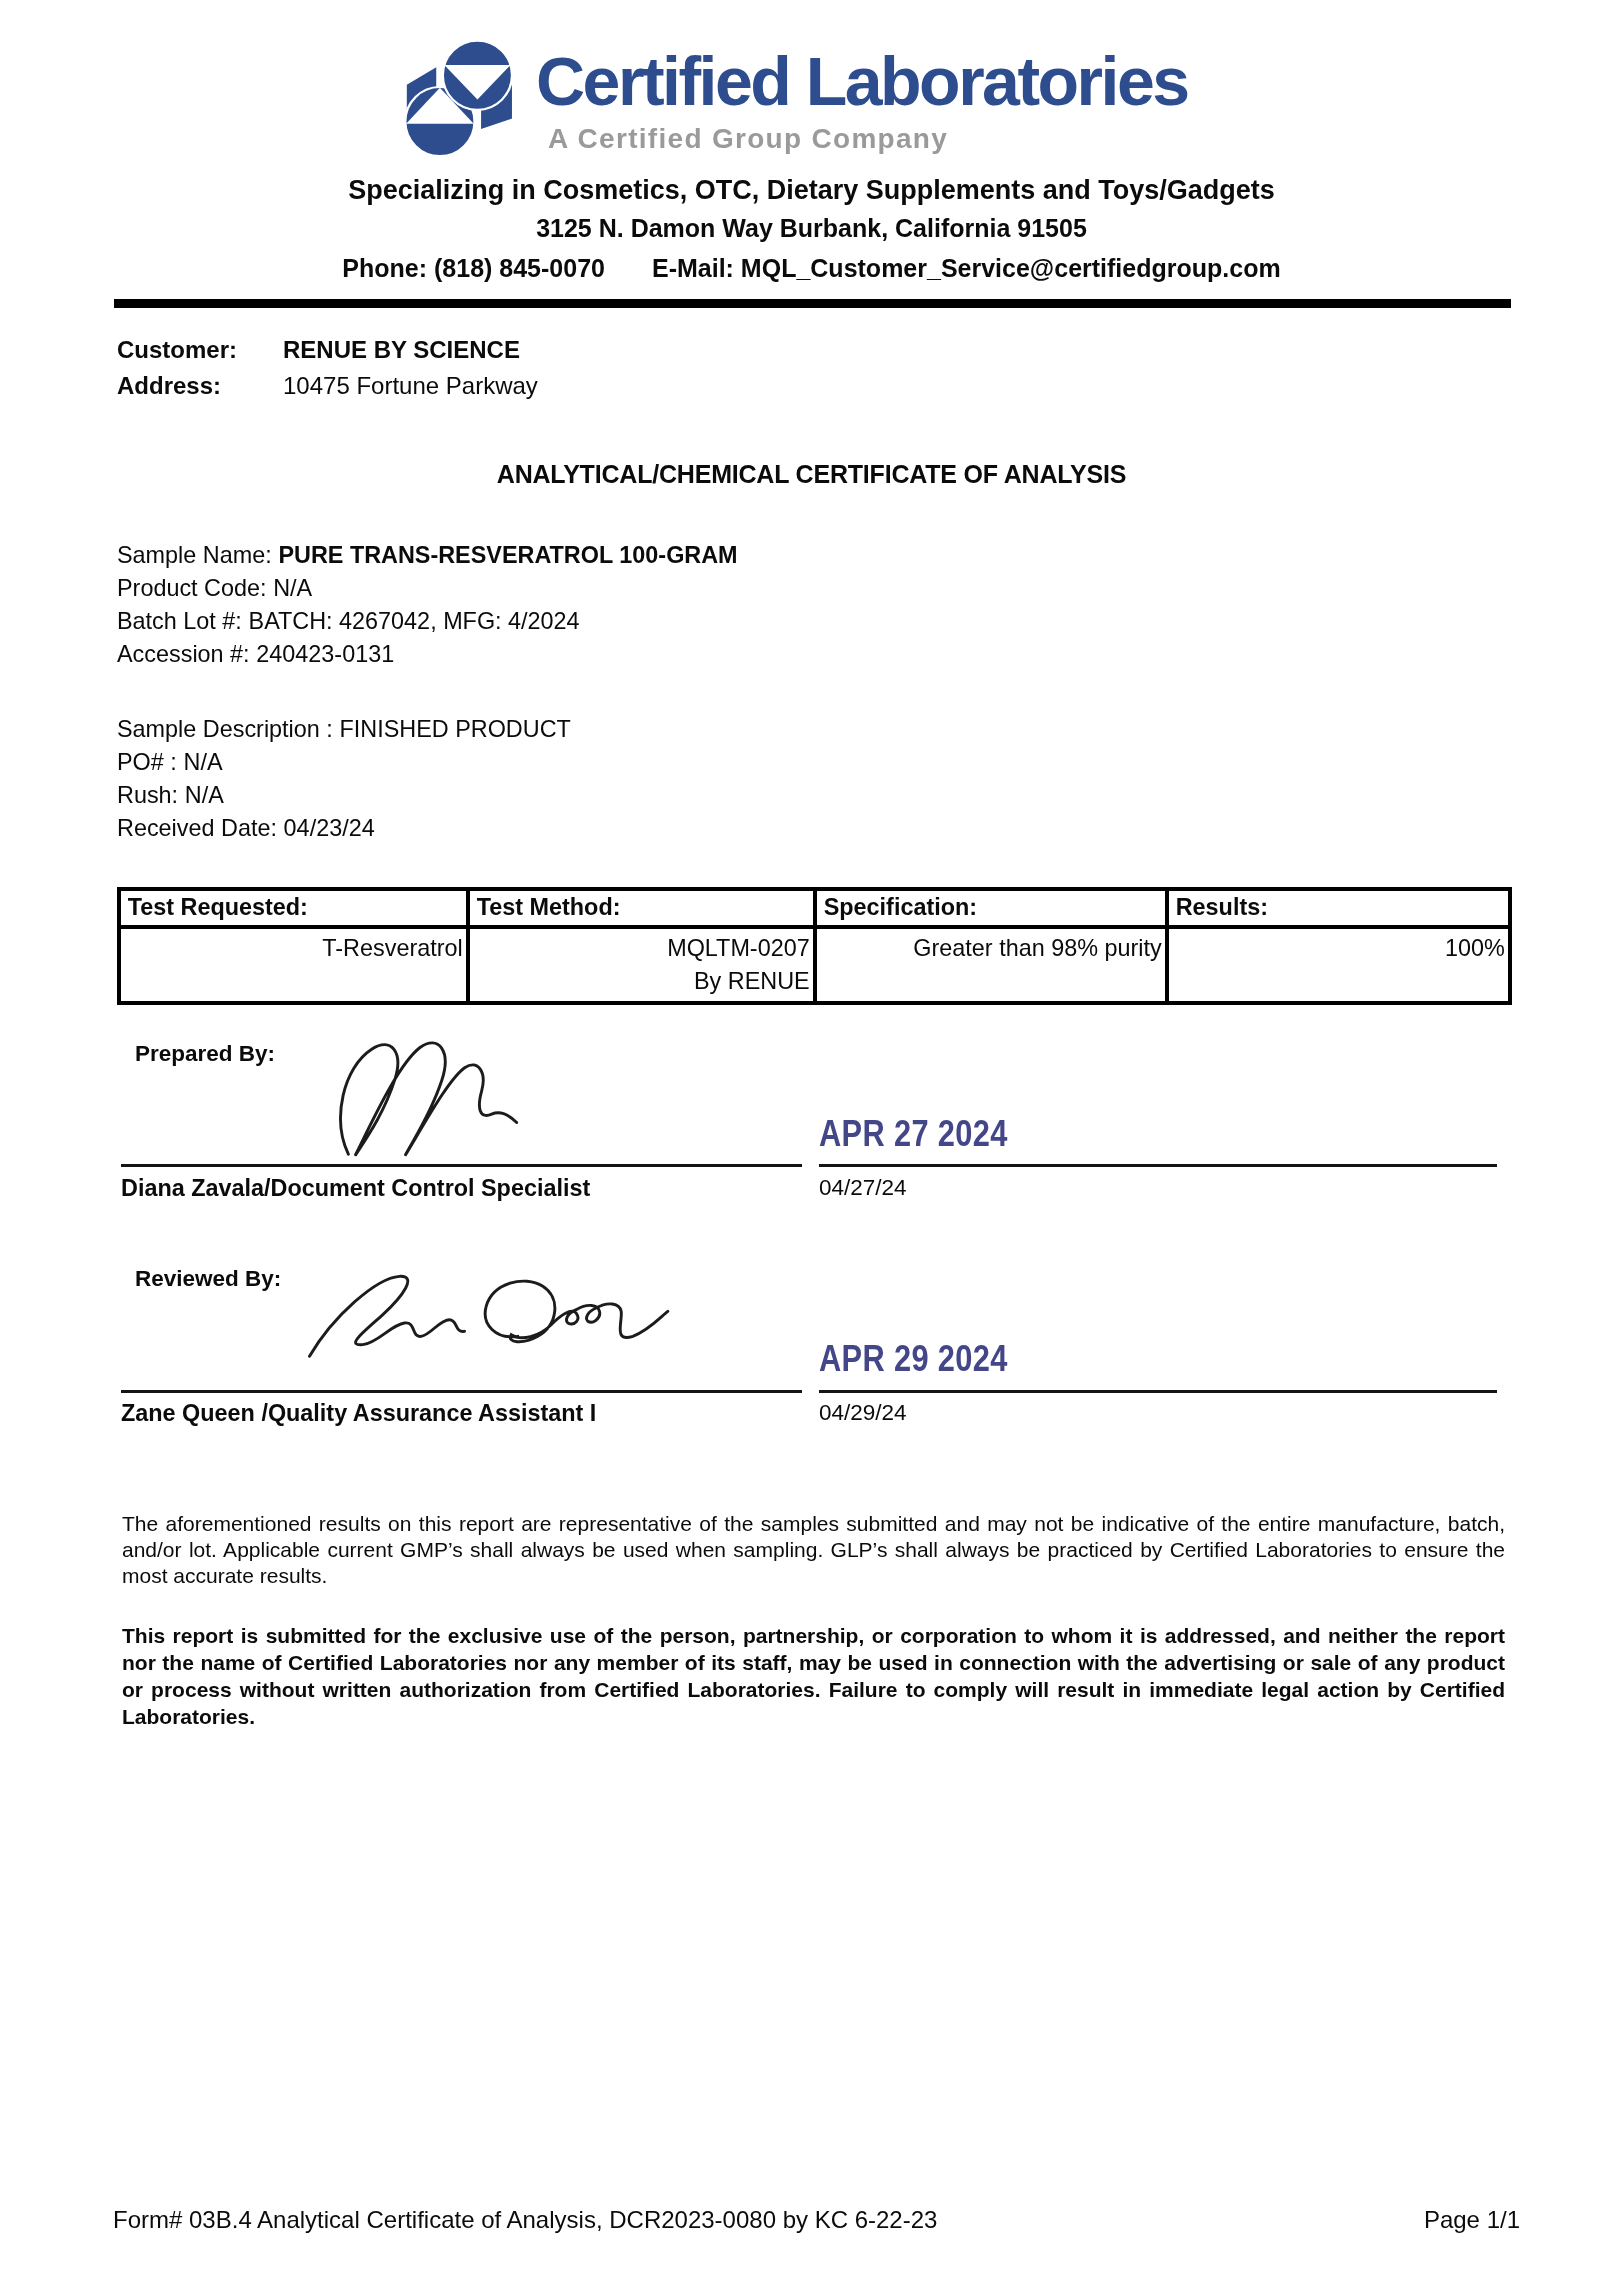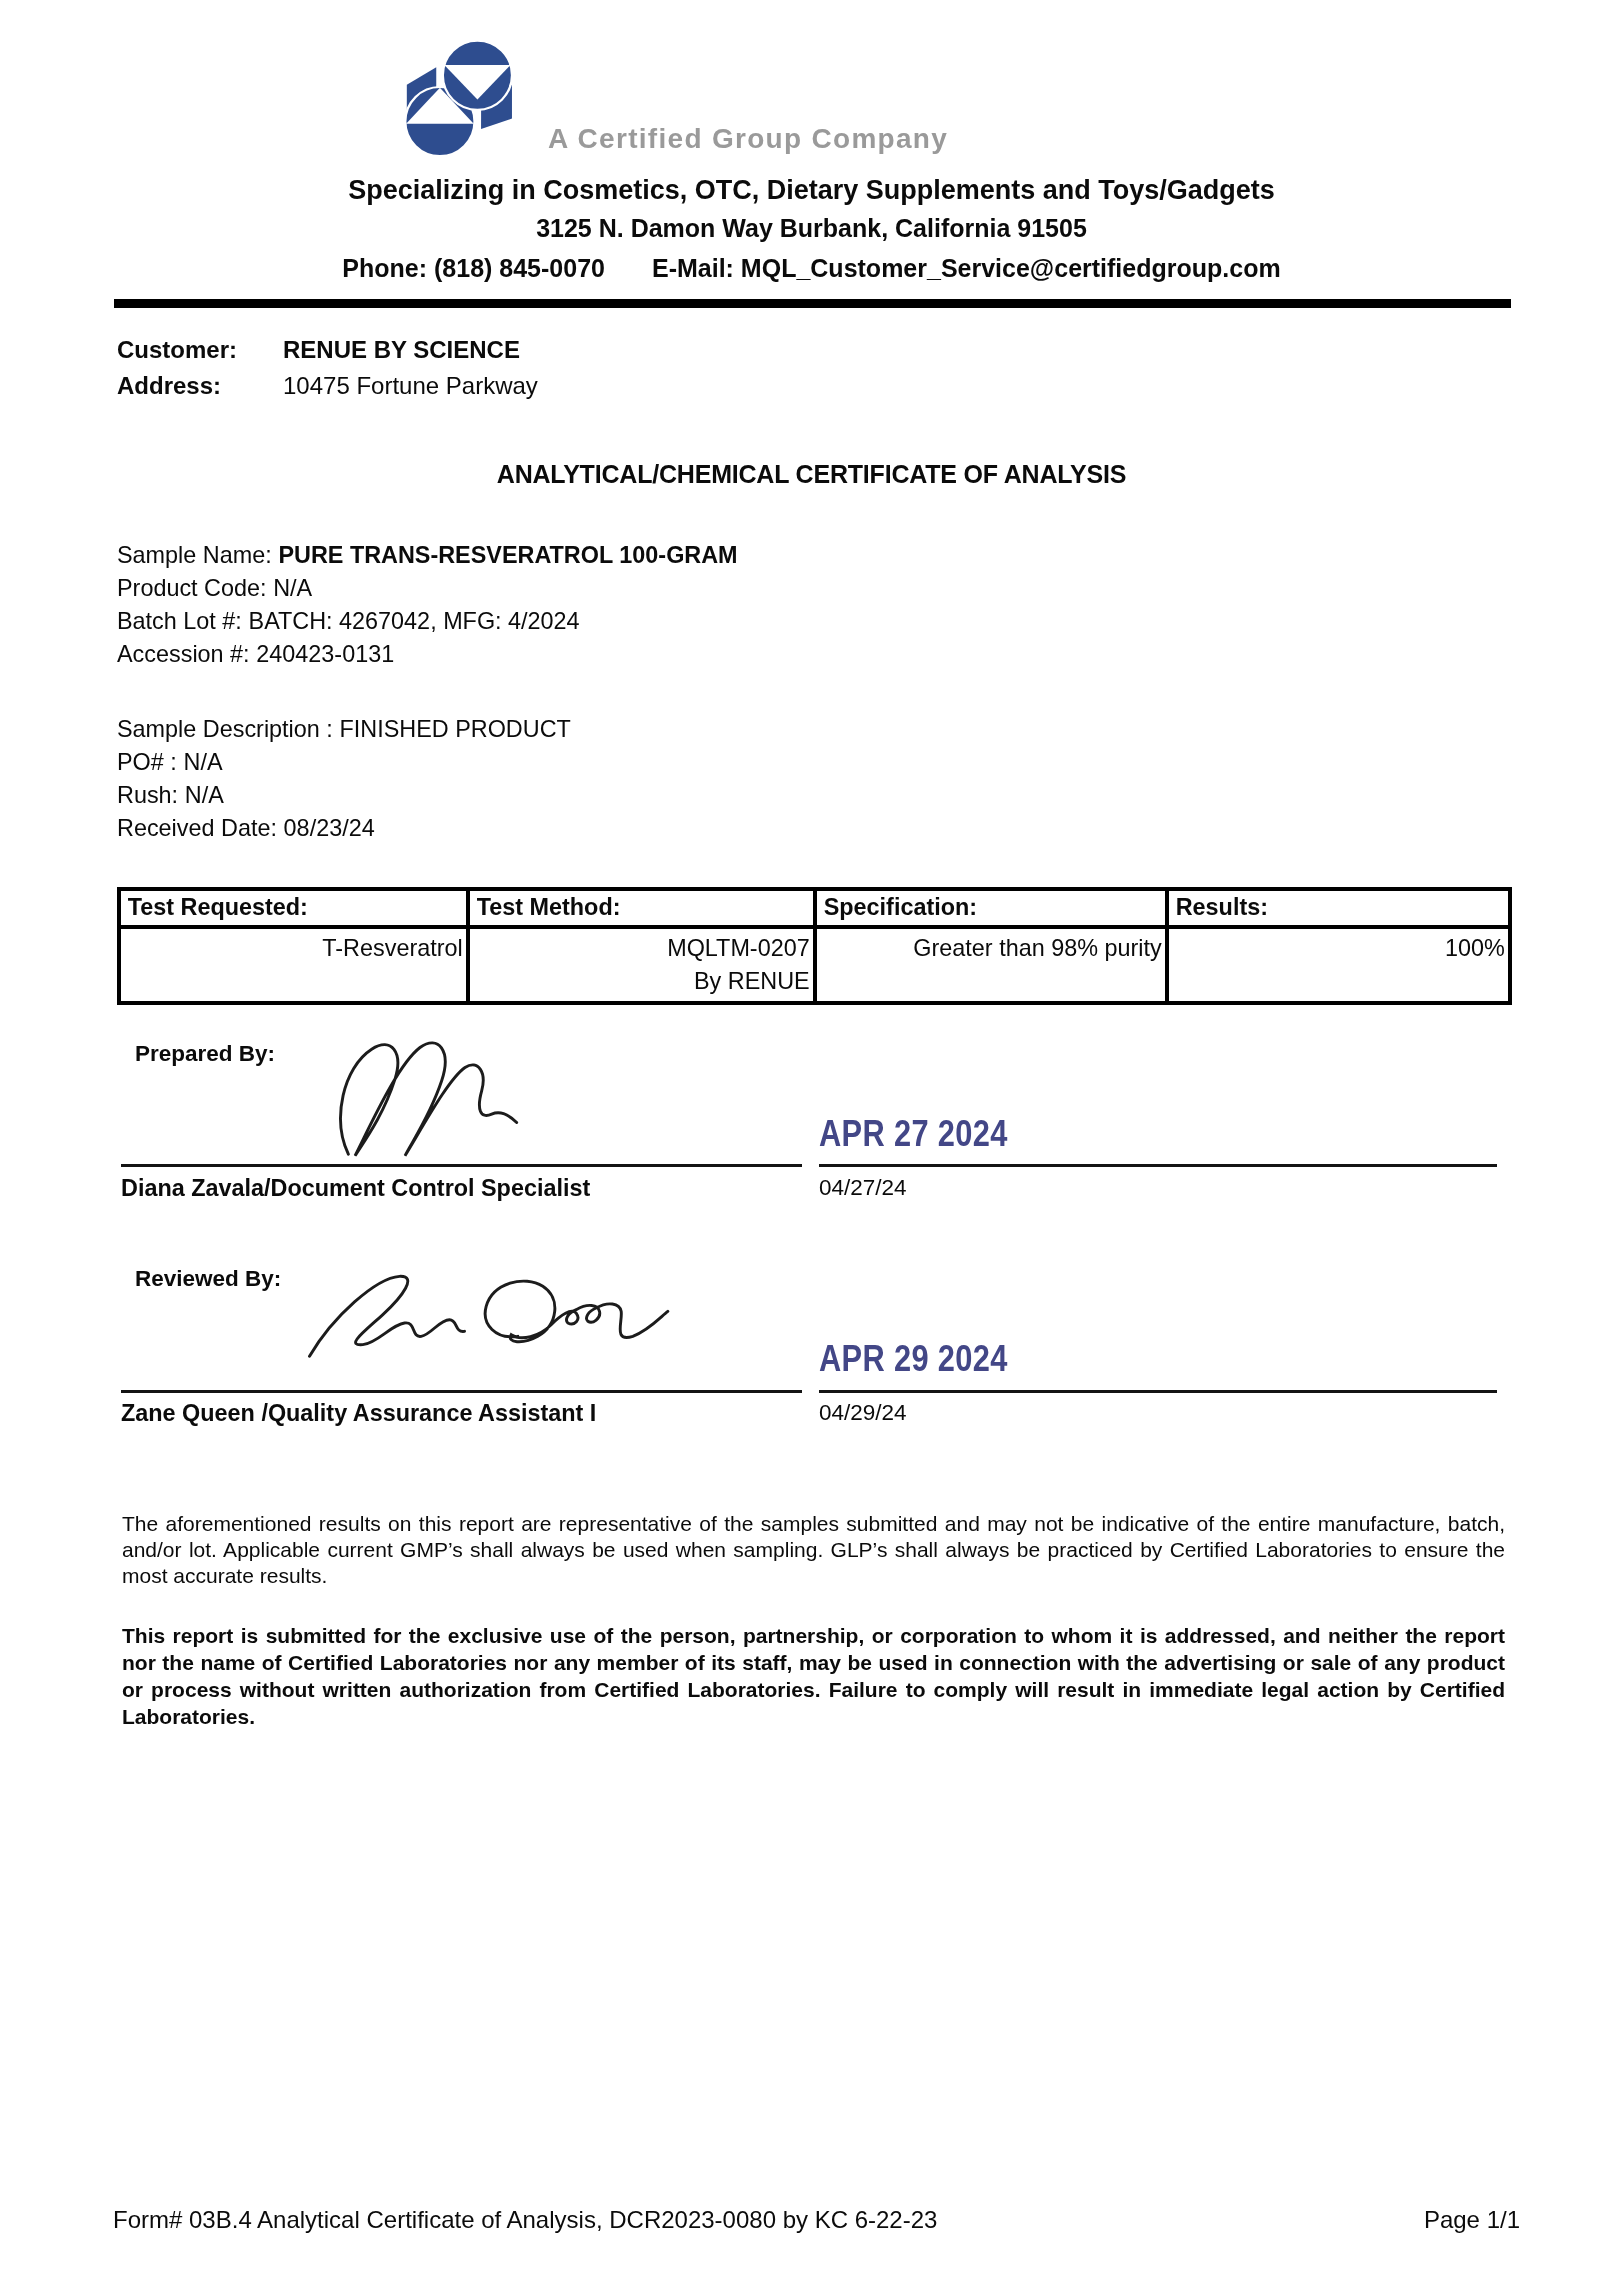--- a/index.html
+++ b/index.html
@@ -74,20 +74,21 @@
   <div class="abs logo-icon">
     <svg width="125" height="123" viewBox="0 0 170 160" xmlns="http://www.w3.org/2000/svg">
       <polygon points="12,60 52,36 52,82 12,106" fill="#2e4d8f"></polygon>
       <polygon points="113,74 155,60 155,106 113,120" fill="#2e4d8f"></polygon>
       <circle cx="57" cy="110" r="47" fill="#2e4d8f" stroke="#ffffff" stroke-width="3"></circle>
       <polygon points="11,113 103,113 57,64" fill="#ffffff"></polygon>
       <circle cx="108" cy="47" r="47" fill="#2e4d8f" stroke="#ffffff" stroke-width="3"></circle>
       <polygon points="63,33 153,33 108,80" fill="#ffffff"></polygon>
     </svg>
   </div>
+  <div class="abs wordmark">Certified Laboratories</div>
   <div class="abs tagline">A Certified Group Company</div>
 
   <div class="abs centerline specialty">Specializing in Cosmetics, OTC, Dietary Supplements and Toys/Gadgets</div>
   <div class="abs centerline hq-address">3125 N. Damon Way Burbank, California 91505</div>
   <div class="abs contact-row">
     <span>Phone: (818) 845-0070</span>
     <span>E-Mail: MQL_Customer_Service@certifiedgroup.com</span>
   </div>
   <div class="abs rule"></div>
 
@@ -123,21 +124,21 @@
     <div>
       <span class="lbl">Sample Description :</span><span>FINISHED PRODUCT</span>
     </div>
     <div>
       <span class="lbl">PO# :</span><span>N/A</span>
     </div>
     <div>
       <span class="lbl">Rush:</span><span>N/A</span>
     </div>
     <div>
-      <span class="lbl">Received Date:</span><span>08/23/24</span>
+      <span class="lbl">Received Date:</span><span>04/23/24</span>
     </div>
   </div>
 
   <table class="abs results">
     <colgroup>
         <col style="width:349px">
         <col style="width:347px">
         <col style="width:352px">
         <col style="width:343px">
       </colgroup>

